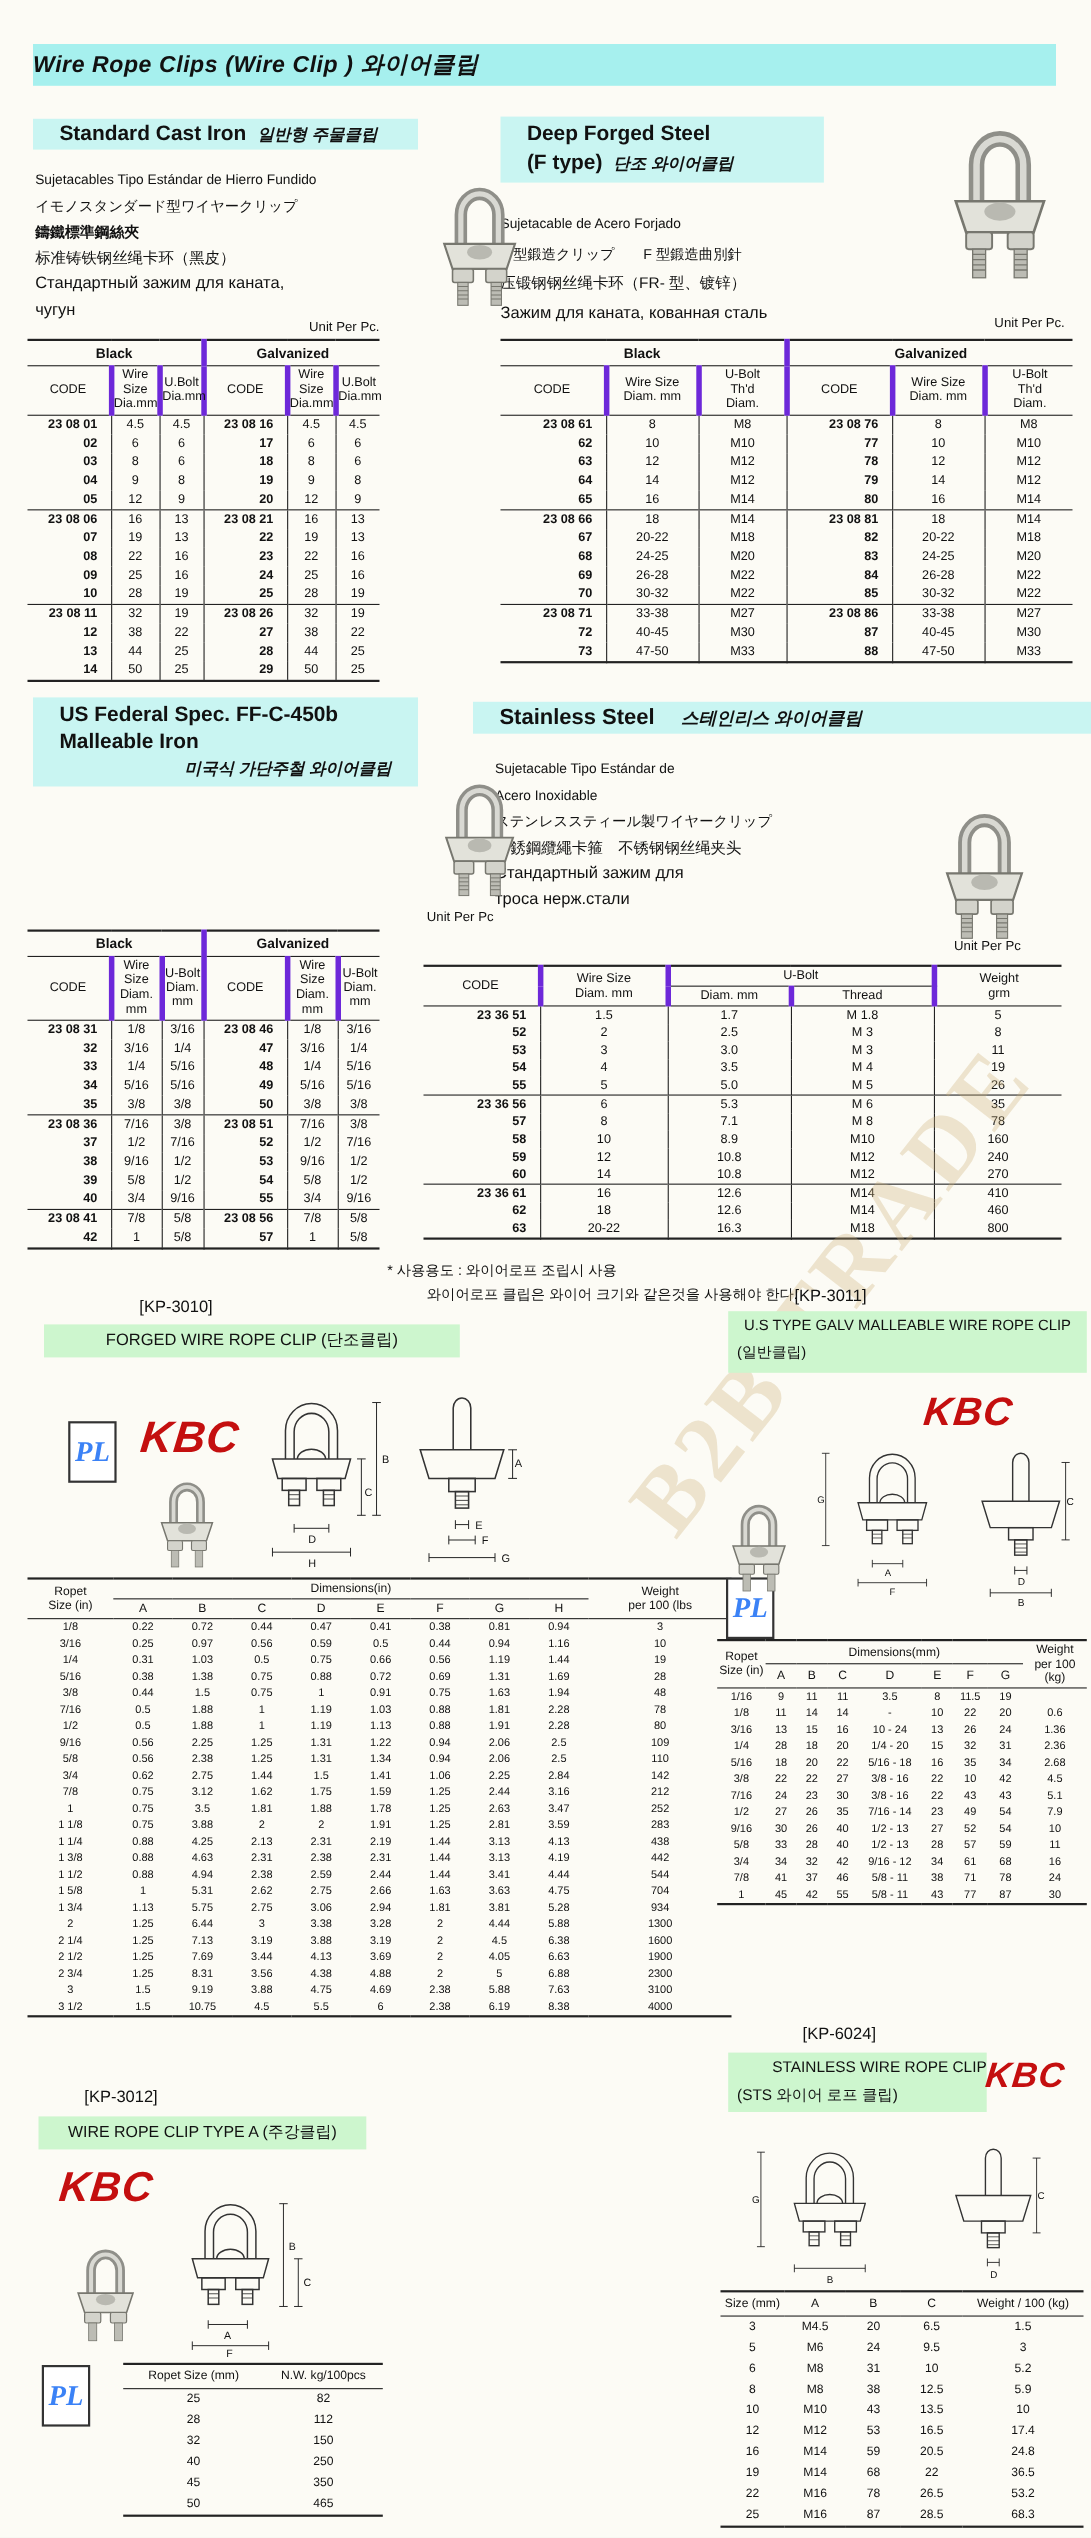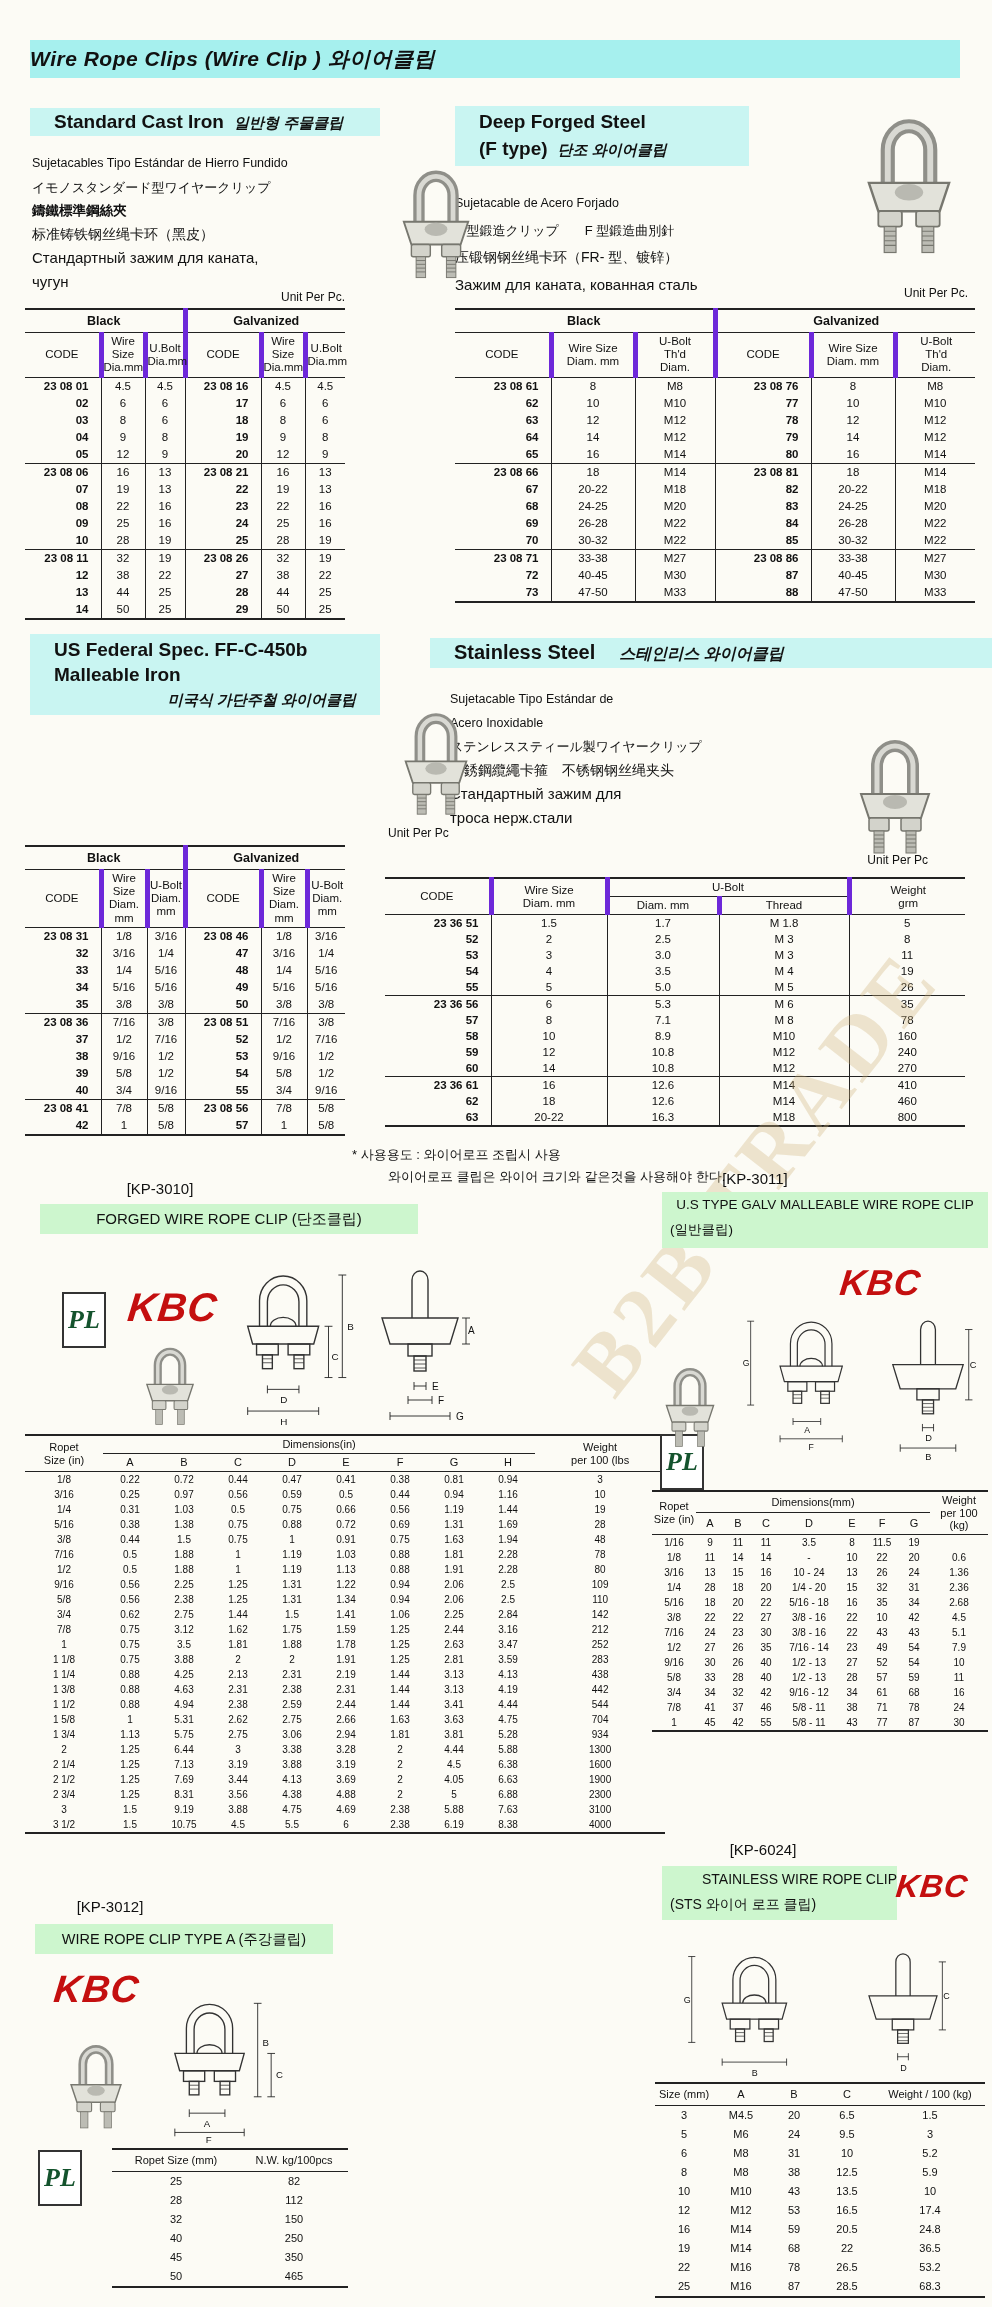--- a/index.html
+++ b/index.html
@@ -25,21 +25,21 @@
   .t5 td{height:16px}
   .ub{border-bottom:1px solid #222}
   .bb{border-bottom:1.8px solid #222}
   .plain th{font-size:11px}
   .plain .letters th{border-bottom:1.8px solid #222;padding-bottom:3px}
   .plain td{height:15px;font-size:10px}
   .dims{border-bottom:1.2px solid #222}
   .sim th{border-bottom:1.6px solid #222;font-size:11px;padding:4px 0}
   .sim td{font-size:11px;height:19px}
   .kbc{position:absolute;color:#c40f0f;font-style:italic;font-weight:bold;letter-spacing:1px;transform:skewX(-6deg);white-space:nowrap}
-  .pl{position:absolute;width:40px;height:52px;border:2px solid #333;background:#fff;display:flex;align-items:center;justify-content:center;font-family:"Liberation Serif",serif;font-style:italic;font-weight:bold;font-size:26px;color:#14532d}
+  .pl{position:absolute;width:40px;height:52px;border:2px solid #333;background:#fff;display:flex;align-items:center;justify-content:center;font-family:"Liberation Serif",serif;font-style:italic;font-weight:bold;font-size:26px;color:#3b82f6}
   .tag{position:absolute;font-size:15px;text-align:center;white-space:nowrap}
   .gtitle{position:absolute;background:#cdf6ce}
   .gtitle .l1{font-size:13.5px;line-height:26px;text-align:center;white-space:nowrap}
   .gtitle .l2{font-size:13.5px;line-height:24px;padding-left:8px;white-space:nowrap}
   .gtitle.one{font-size:15px;line-height:30px;text-align:center;white-space:nowrap}
   .watermark{position:absolute;font-family:"Liberation Serif",serif;font-weight:bold;font-size:86px;color:rgba(205,178,122,.32);transform:rotate(-52deg);transform-origin:left top;letter-spacing:6px;pointer-events:none;white-space:nowrap}
   .note{position:absolute;font-size:13px;white-space:nowrap}
   svg .ln{fill:none;stroke:#333;stroke-width:1.4}
   svg .thin{fill:none;stroke:#333;stroke-width:.8}
   svg .dim{fill:none;stroke:#222;stroke-width:.9}

